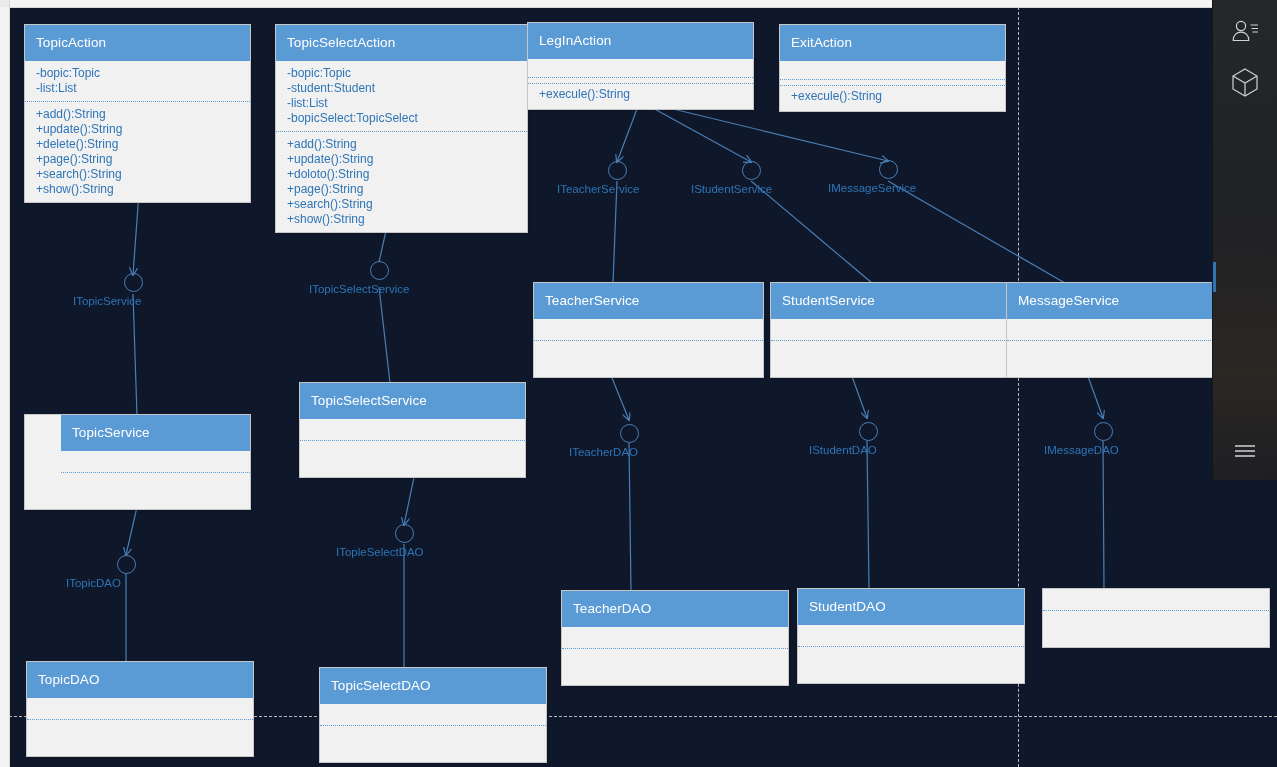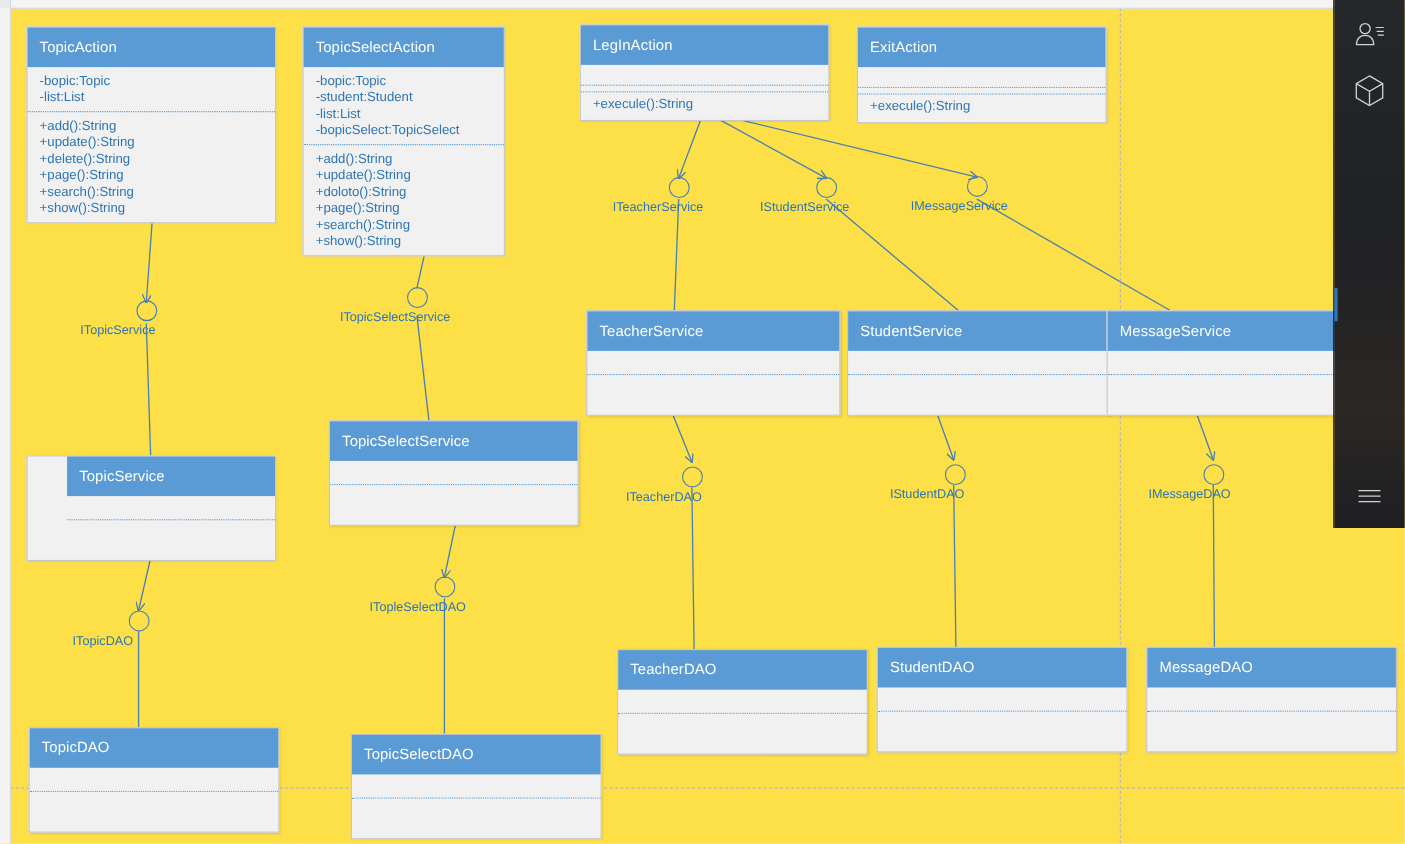--- a/index.html
+++ b/index.html
@@ -6,21 +6,21 @@
   body{
     width:1277px;height:767px;overflow:hidden;
     background:#ffffff;
     font-family:"Liberation Sans",sans-serif;
   }
   #app{position:relative;width:1277px;height:767px;}
 
   
   #canvas{
     position:absolute;left:0;top:0;width:1277px;height:767px;
-    background:#fde047;overflow:hidden;
+    background:#0f172a;overflow:hidden;
   }
   .ruler-left{position:absolute;left:0;top:0;width:9px;height:767px;background:#f4f4f4;border-right:1px solid #d8d8d8;}
   .ruler-top{position:absolute;left:0;top:0;width:1277px;height:7px;background:#f4f4f4;border-bottom:1px solid #d8d8d8;}
   .corner{position:absolute;left:0;top:0;width:9px;height:7px;background:#eaeaea;}
 
   
   .guide-v{position:absolute;top:7px;width:0;border-left:1px dashed #b9b9b9;height:760px;}
   .guide-h{position:absolute;left:9px;height:0;border-top:1px dashed #b9b9b9;width:1268px;}
 
   
@@ -147,21 +147,21 @@
       <div class="compart">
         <div class="row">+add():String</div>
         <div class="row">+update():String</div>
         <div class="row">+delete():String</div>
         <div class="row">+page():String</div>
         <div class="row">+search():String</div>
         <div class="row">+show():String</div>
       </div>
     </div>
 
-    <div class="cls" style="left:275px;top:24px;width:184px;">
+    <div class="cls" style="left:275px;top:24px;width:253px;">
       <div class="title">TopicSelectAction</div>
       <div class="compart attrs">
         <div class="row">-bopic:Topic</div>
         <div class="row">-student:Student</div>
         <div class="row">-list:List</div>
         <div class="row">-bopicSelect:TopicSelect</div>
       </div>
       <div class="compart">
         <div class="row">+add():String</div>
         <div class="row">+update():String</div>
@@ -276,21 +276,20 @@
       <div class="title">StudentDAO</div>
       <div class="compart">
         <div class="empty-attrs"></div>
       </div>
       <div class="compart">
         <div class="empty-ops"></div>
       </div>
     </div>
 
     <div class="cls" style="left:1042px;top:588px;width:228px;">
-      <div class="title">MessageDAO</div>
       <div class="compart">
         <div class="empty-attrs"></div>
       </div>
       <div class="compart">
         <div class="empty-ops"></div>
       </div>
     </div>
 
     <div class="iface" style="left:73px;top:273px;width:120px;">
       <div class="ball"></div>

